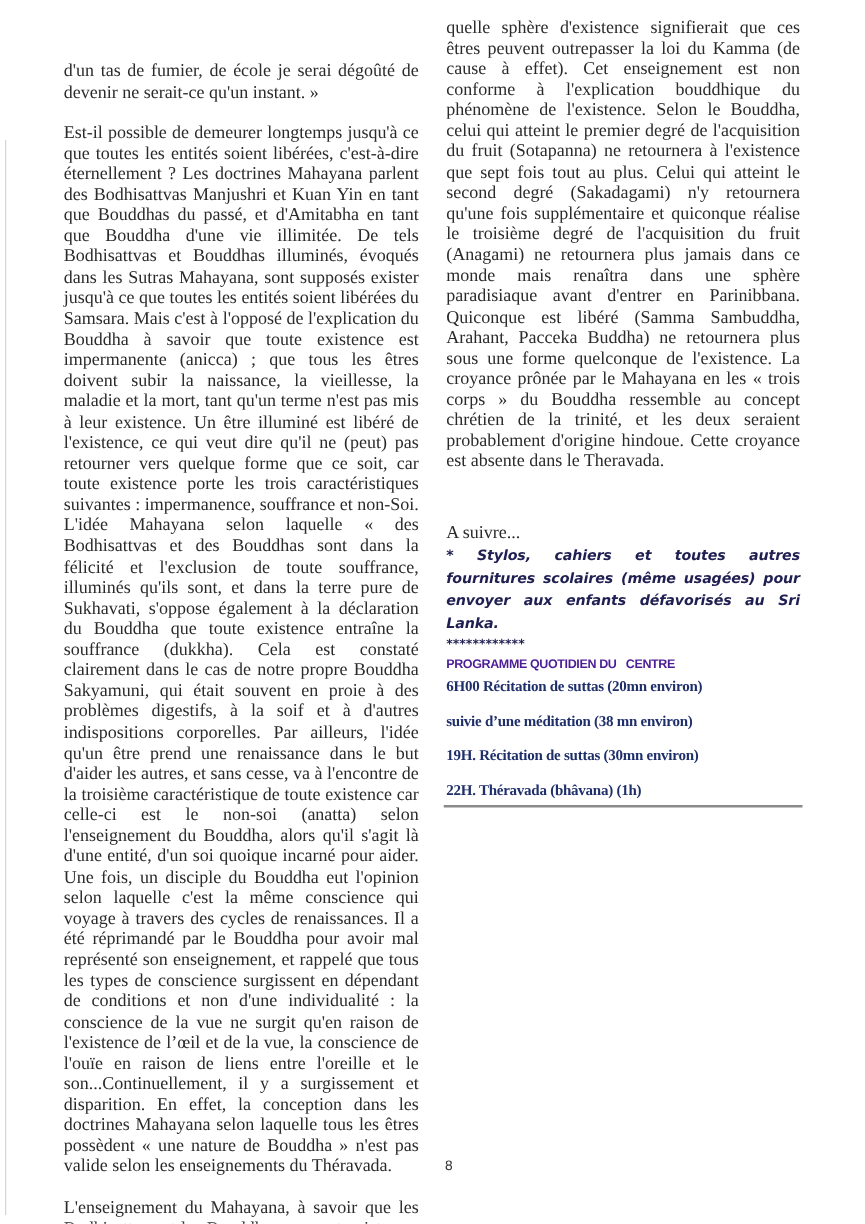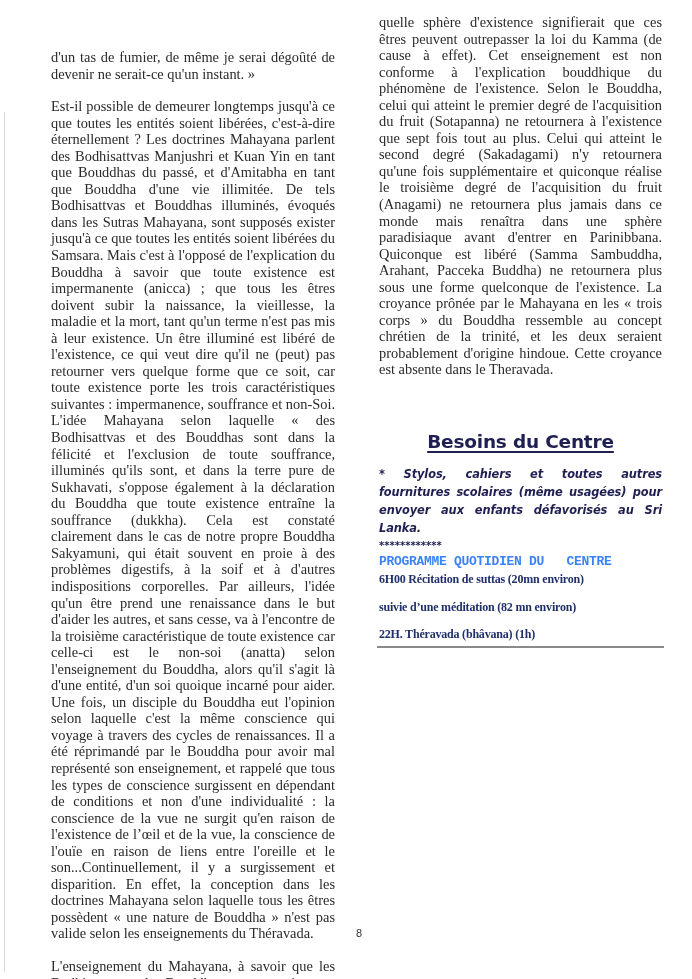--- a/index.html
+++ b/index.html
@@ -1,55 +1,56 @@
 <!DOCTYPE html>
 <html><head>
 <meta charset="utf-8">
 <style>
   html, body { margin: 0; padding: 0; background: #ffffff; }
   body { width: 692px; height: 979px; position: relative; overflow: hidden; }
   .page { position: absolute; left: 0; top: 0; width: 692px; height: 979px; background: #fff; }
   .left-rule { position: absolute; left: 4px; top: 112px; width: 1px; height: 860px; background: #d6d6d6; }
   .col { position: absolute; top: 49px; font-family: "Liberation Serif", serif; font-size: 14.4px; line-height: 16.55px; color: #2a2a2a; text-align: justify; }
   .col-left { left: 51px; width: 284px; }
-  .col-right { left: 379px; width: 283px; top: 14px; }
+  .col-right { left: 357px; width: 283px; top: 14px; }
   .col p { margin: 0; }
   .gap { height: 16px; }
   .asuivre { margin-top: 0px; }
   .heading { text-align: center; font-family: "DejaVu Sans", sans-serif; font-weight: bold; font-size: 18.5px; color: #1f1f52; text-decoration: underline; text-decoration-thickness: 1.5px; text-underline-offset: 3px; margin: 16px 0 14px 0; letter-spacing: -0.2px; }
   .need { font-family: "DejaVu Sans", sans-serif; font-style: italic; font-weight: bold; font-size: 11.4px; line-height: 18.3px; color: #1f1f52; text-align: justify; margin: 0 0 8px 0; letter-spacing: -0.1px; }
   .stars { font-family: "DejaVu Sans", sans-serif; font-style: italic; font-weight: bold; font-size: 10px; color: #1f1f52; margin: 0 0 14px 0; letter-spacing: 0px; }
-  .prog-title { font-family: Liberation Mono, monospace; font-weight: bold; font-size: 13px; color: #3b82f6; margin: 0 0 12px 0; white-space: pre; letter-spacing: -0.3px; }
+  .prog-title { font-family: Liberation Sans, sans-serif; font-weight: bold; font-size: 10px; color: #4c1d95; margin: 0 0 12px 0; white-space: pre; letter-spacing: -0.3px; }
   .sched { font-family: Liberation Serif, serif; font-weight: bold; font-size: 12px; color: #1f2f6a; margin: 0; height: 27.8px; line-height: 16px; letter-spacing: -0.2px; white-space: nowrap; }
   .sched-rule { width: 287px; height: 2px; background: #8a8a8a; margin-top: -8px; margin-left: -2px; }
   .page-num { position: absolute; left: 356px; top: 927px; font-family: "Liberation Sans", sans-serif; font-size: 11px; color: #333; }
 </style>
 </head>
 <body>
 
 <div class="page">
   <div class="left-rule"></div>
 
   <div class="col col-left">
-    <p>d'un tas de fumier, de même je serai dégoûté de devenir ne serait-ce qu'un instant. »</p>
+    <p>d'un tas de fumier, de école je serai dégoûté de devenir ne serait-ce qu'un instant. »</p>
     <div class="gap"></div>
     <p>Est-il possible de demeurer longtemps jusqu'à ce que toutes les entités soient libérées, c'est-à-dire éternellement ? Les doctrines Mahayana parlent des Bodhisattvas Manjushri et Kuan Yin en tant que Bouddhas du passé, et d'Amitabha en tant que Bouddha d'une vie illimitée. De tels Bodhisattvas et Bouddhas illuminés, évoqués dans les Sutras Mahayana, sont supposés exister jusqu'à ce que toutes les entités soient libérées du Samsara. Mais c'est à l'opposé de l'explication du Bouddha à savoir que toute existence est impermanente (anicca) ; que tous les êtres doivent subir la naissance, la vieillesse, la maladie et la mort, tant qu'un terme n'est pas mis à leur existence. Un être illuminé est libéré de l'existence, ce qui veut dire qu'il ne (peut) pas retourner vers quelque forme que ce soit, car toute existence porte les trois caractéristiques suivantes : impermanence, souffrance et non-Soi. L'idée Mahayana selon laquelle « des Bodhisattvas et des Bouddhas sont dans la félicité et l'exclusion de toute souffrance, illuminés qu'ils sont, et dans la terre pure de Sukhavati, s'oppose également à la déclaration du Bouddha que toute existence entraîne la souffrance (dukkha). Cela est constaté clairement dans le cas de notre propre Bouddha Sakyamuni, qui était souvent en proie à des problèmes digestifs, à la soif et à d'autres indispositions corporelles. Par ailleurs, l'idée qu'un être prend une renaissance dans le but d'aider les autres, et sans cesse, va à l'encontre de la troisième caractéristique de toute existence car celle-ci est le non-soi (anatta) selon l'enseignement du Bouddha, alors qu'il s'agit là d'une entité, d'un soi quoique incarné pour aider. Une fois, un disciple du Bouddha eut l'opinion selon laquelle c'est la même conscience qui voyage à travers des cycles de renaissances. Il a été réprimandé par le Bouddha pour avoir mal représenté son enseignement, et rappelé que tous les types de conscience surgissent en dépendant de conditions et non d'une individualité : la conscience de la vue ne surgit qu'en raison de l'existence de l’œil et de la vue, la conscience de l'ouïe en raison de liens entre l'oreille et le son...Continuellement, il y a surgissement et disparition. En effet, la conception dans les doctrines Mahayana selon laquelle tous les êtres possèdent « une nature de Bouddha » n'est pas valide selon les enseignements du Théravada.</p>
     <div class="gap"></div>
     <p>L'enseignement du Mahayana, à savoir que les Bodhisattvas et les Bouddhas peuvent exister ou non, selon leur choix de renaître dans n'importe</p>
   </div>
 
   <div class="col col-right">
     <p>quelle sphère d'existence signifierait que ces êtres peuvent outrepasser la loi du Kamma (de cause à effet). Cet enseignement est non conforme à l'explication bouddhique du phénomène de l'existence. Selon le Bouddha, celui qui atteint le premier degré de l'acquisition du fruit (Sotapanna) ne retournera à l'existence que sept fois tout au plus. Celui qui atteint le second degré (Sakadagami) n'y retournera qu'une fois supplémentaire et quiconque réalise le troisième degré de l'acquisition du fruit (Anagami) ne retournera plus jamais dans ce monde mais renaîtra dans une sphère paradisiaque avant d'entrer en Parinibbana. Quiconque est libéré (Samma Sambuddha, Arahant, Pacceka Buddha) ne retournera plus sous une forme quelconque de l'existence. La croyance prônée par le Mahayana en les « trois corps » du Bouddha ressemble au concept chrétien de la trinité, et les deux seraient probablement d'origine hindoue. Cette croyance est absente dans le Theravada.</p>
     <div class="gap" style="height:40px"></div>
+    <p class="asuivre">A suivre...</p>
 
-    <div class="heading">Besoins du Centre</div>
     <p class="need">* Stylos, cahiers et toutes autres fournitures scolaires (même usagées) pour envoyer aux enfants défavorisés au Sri Lanka.</p>
     <p class="stars">************</p>
 
     <p class="prog-title">PROGRAMME QUOTIDIEN DU   CENTRE</p>
     <p class="sched">6H00 Récitation de suttas (20mn environ)</p>
-    <p class="sched">suivie d’une méditation (82 mn environ)</p>
+    <p class="sched">suivie d’une méditation (38 mn environ)</p>
+    <p class="sched">19H. Récitation de suttas (30mn environ)</p>
     <p class="sched">22H. Théravada (bhâvana) (1h)</p>
     <div class="sched-rule"></div>
   </div>
 
   <div class="page-num">8</div>
 </div>
 
 </body></html>

